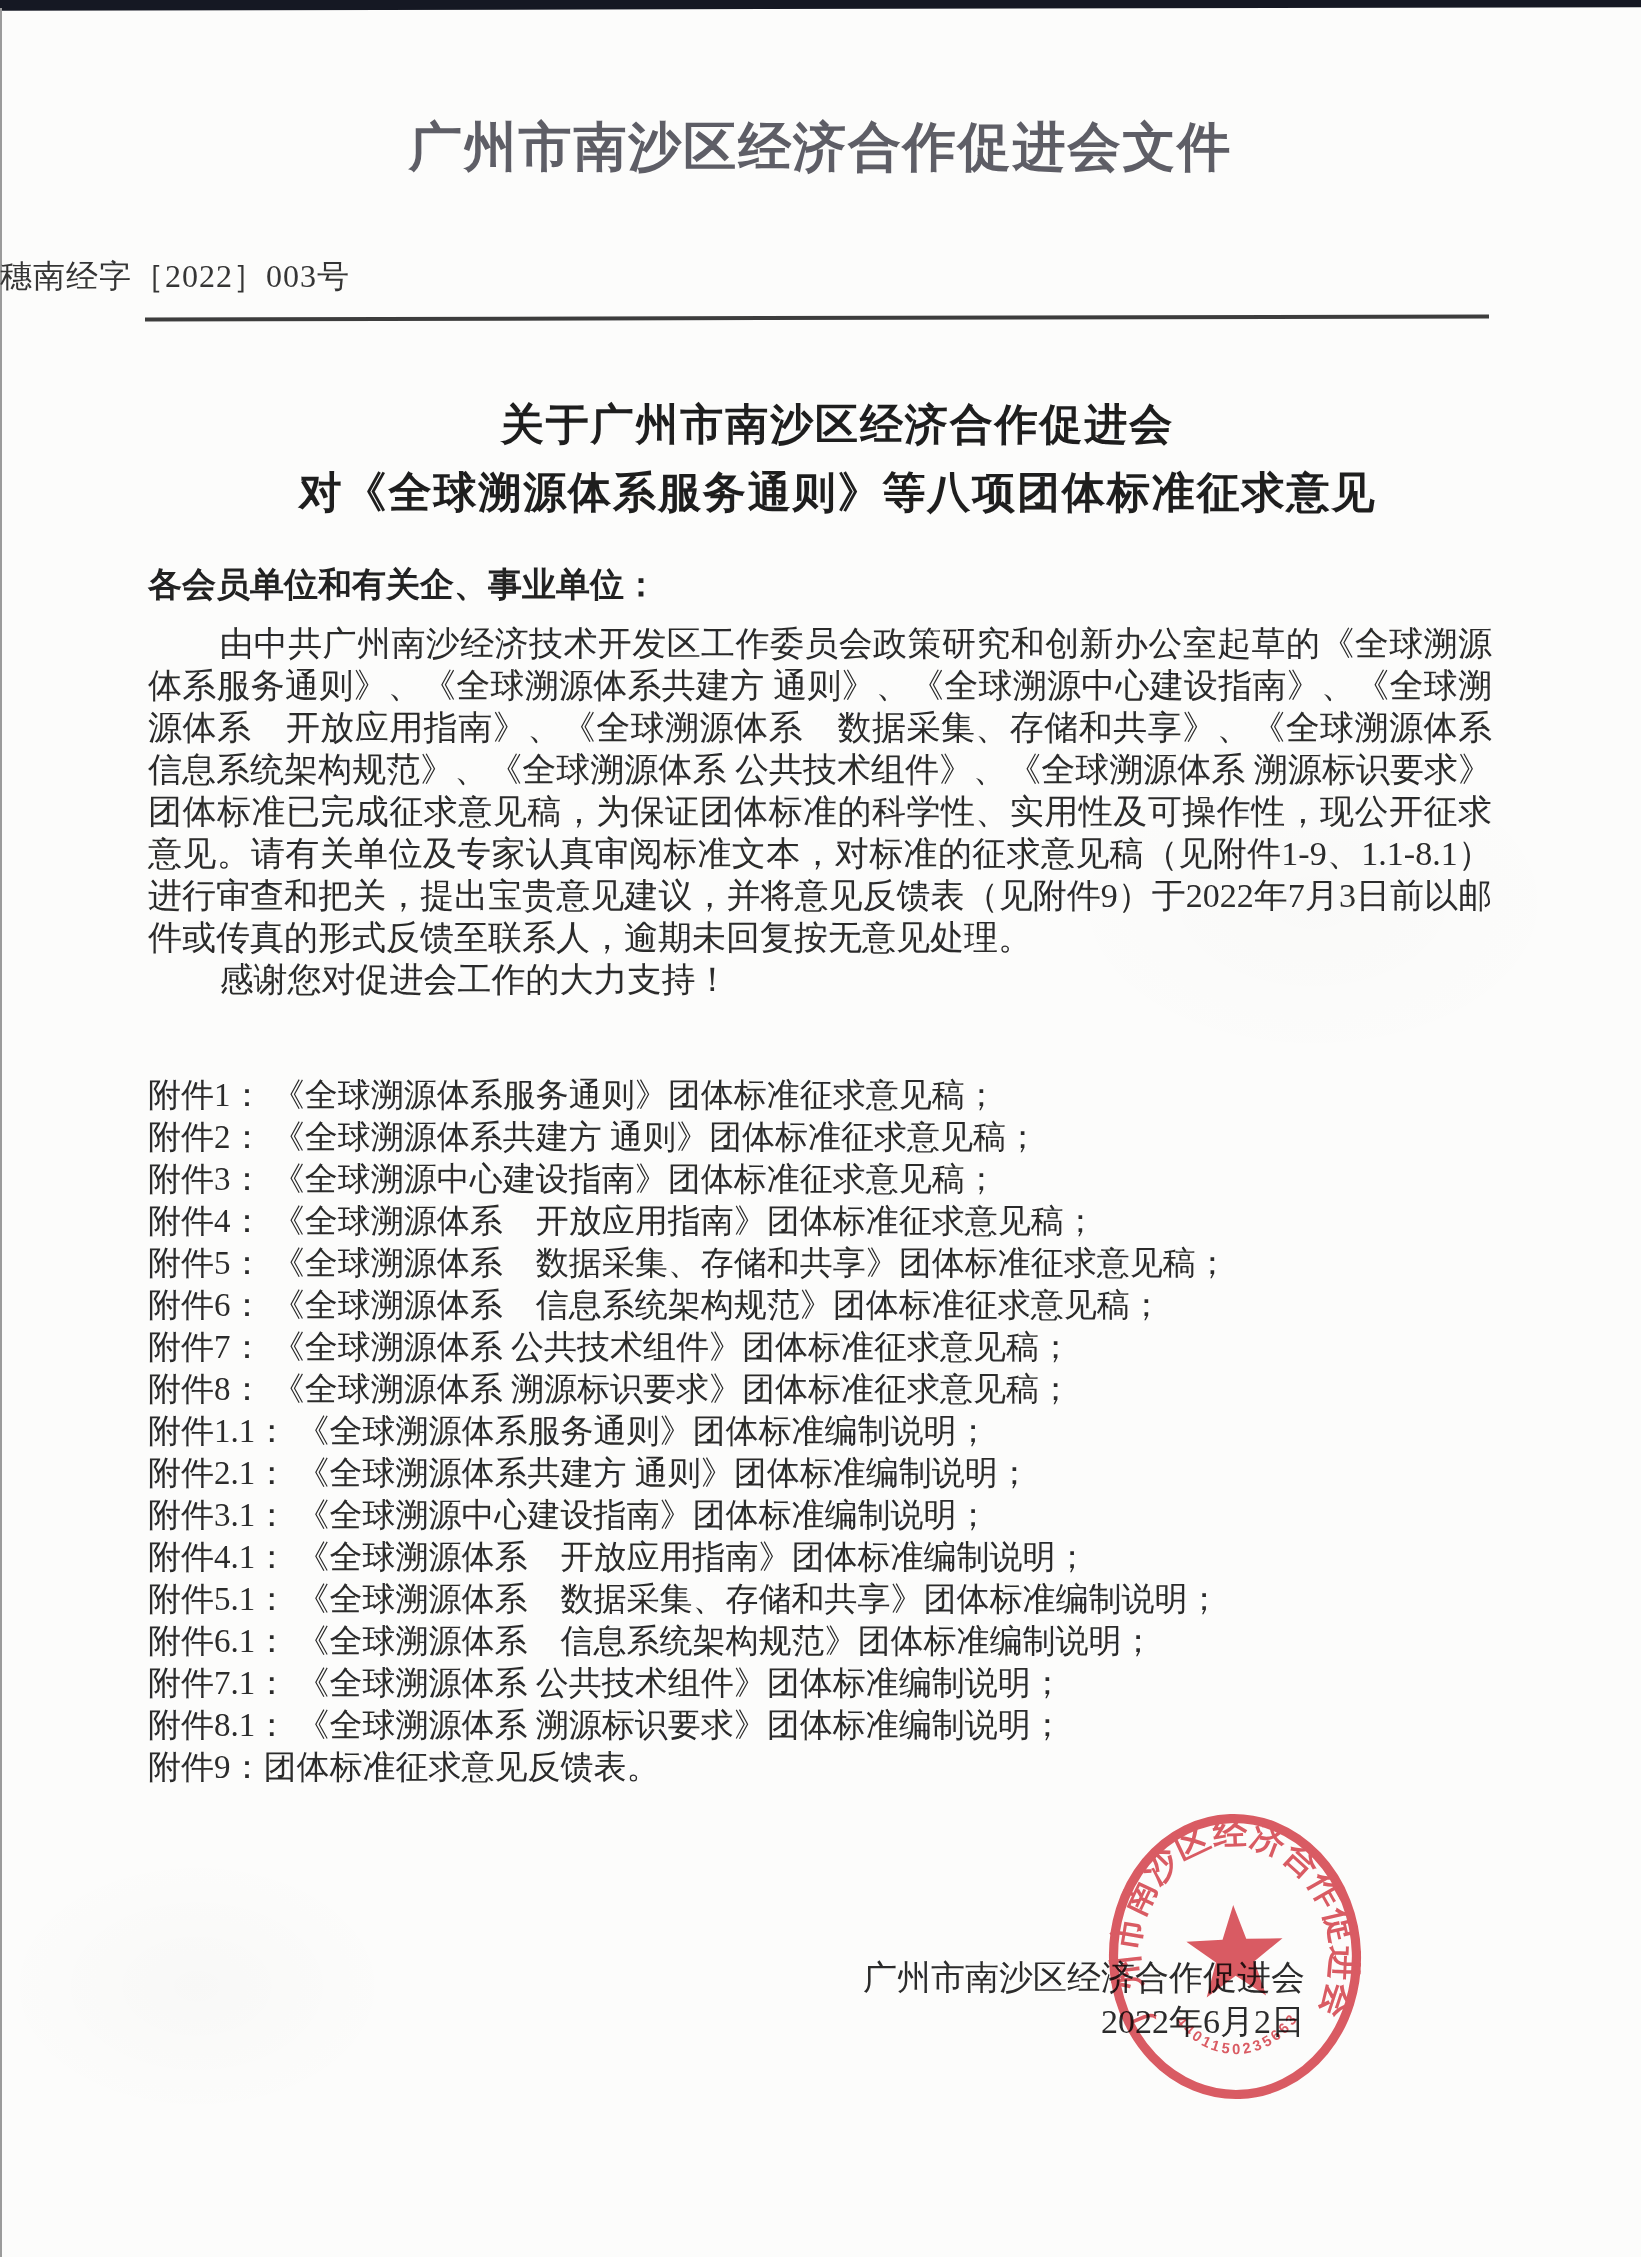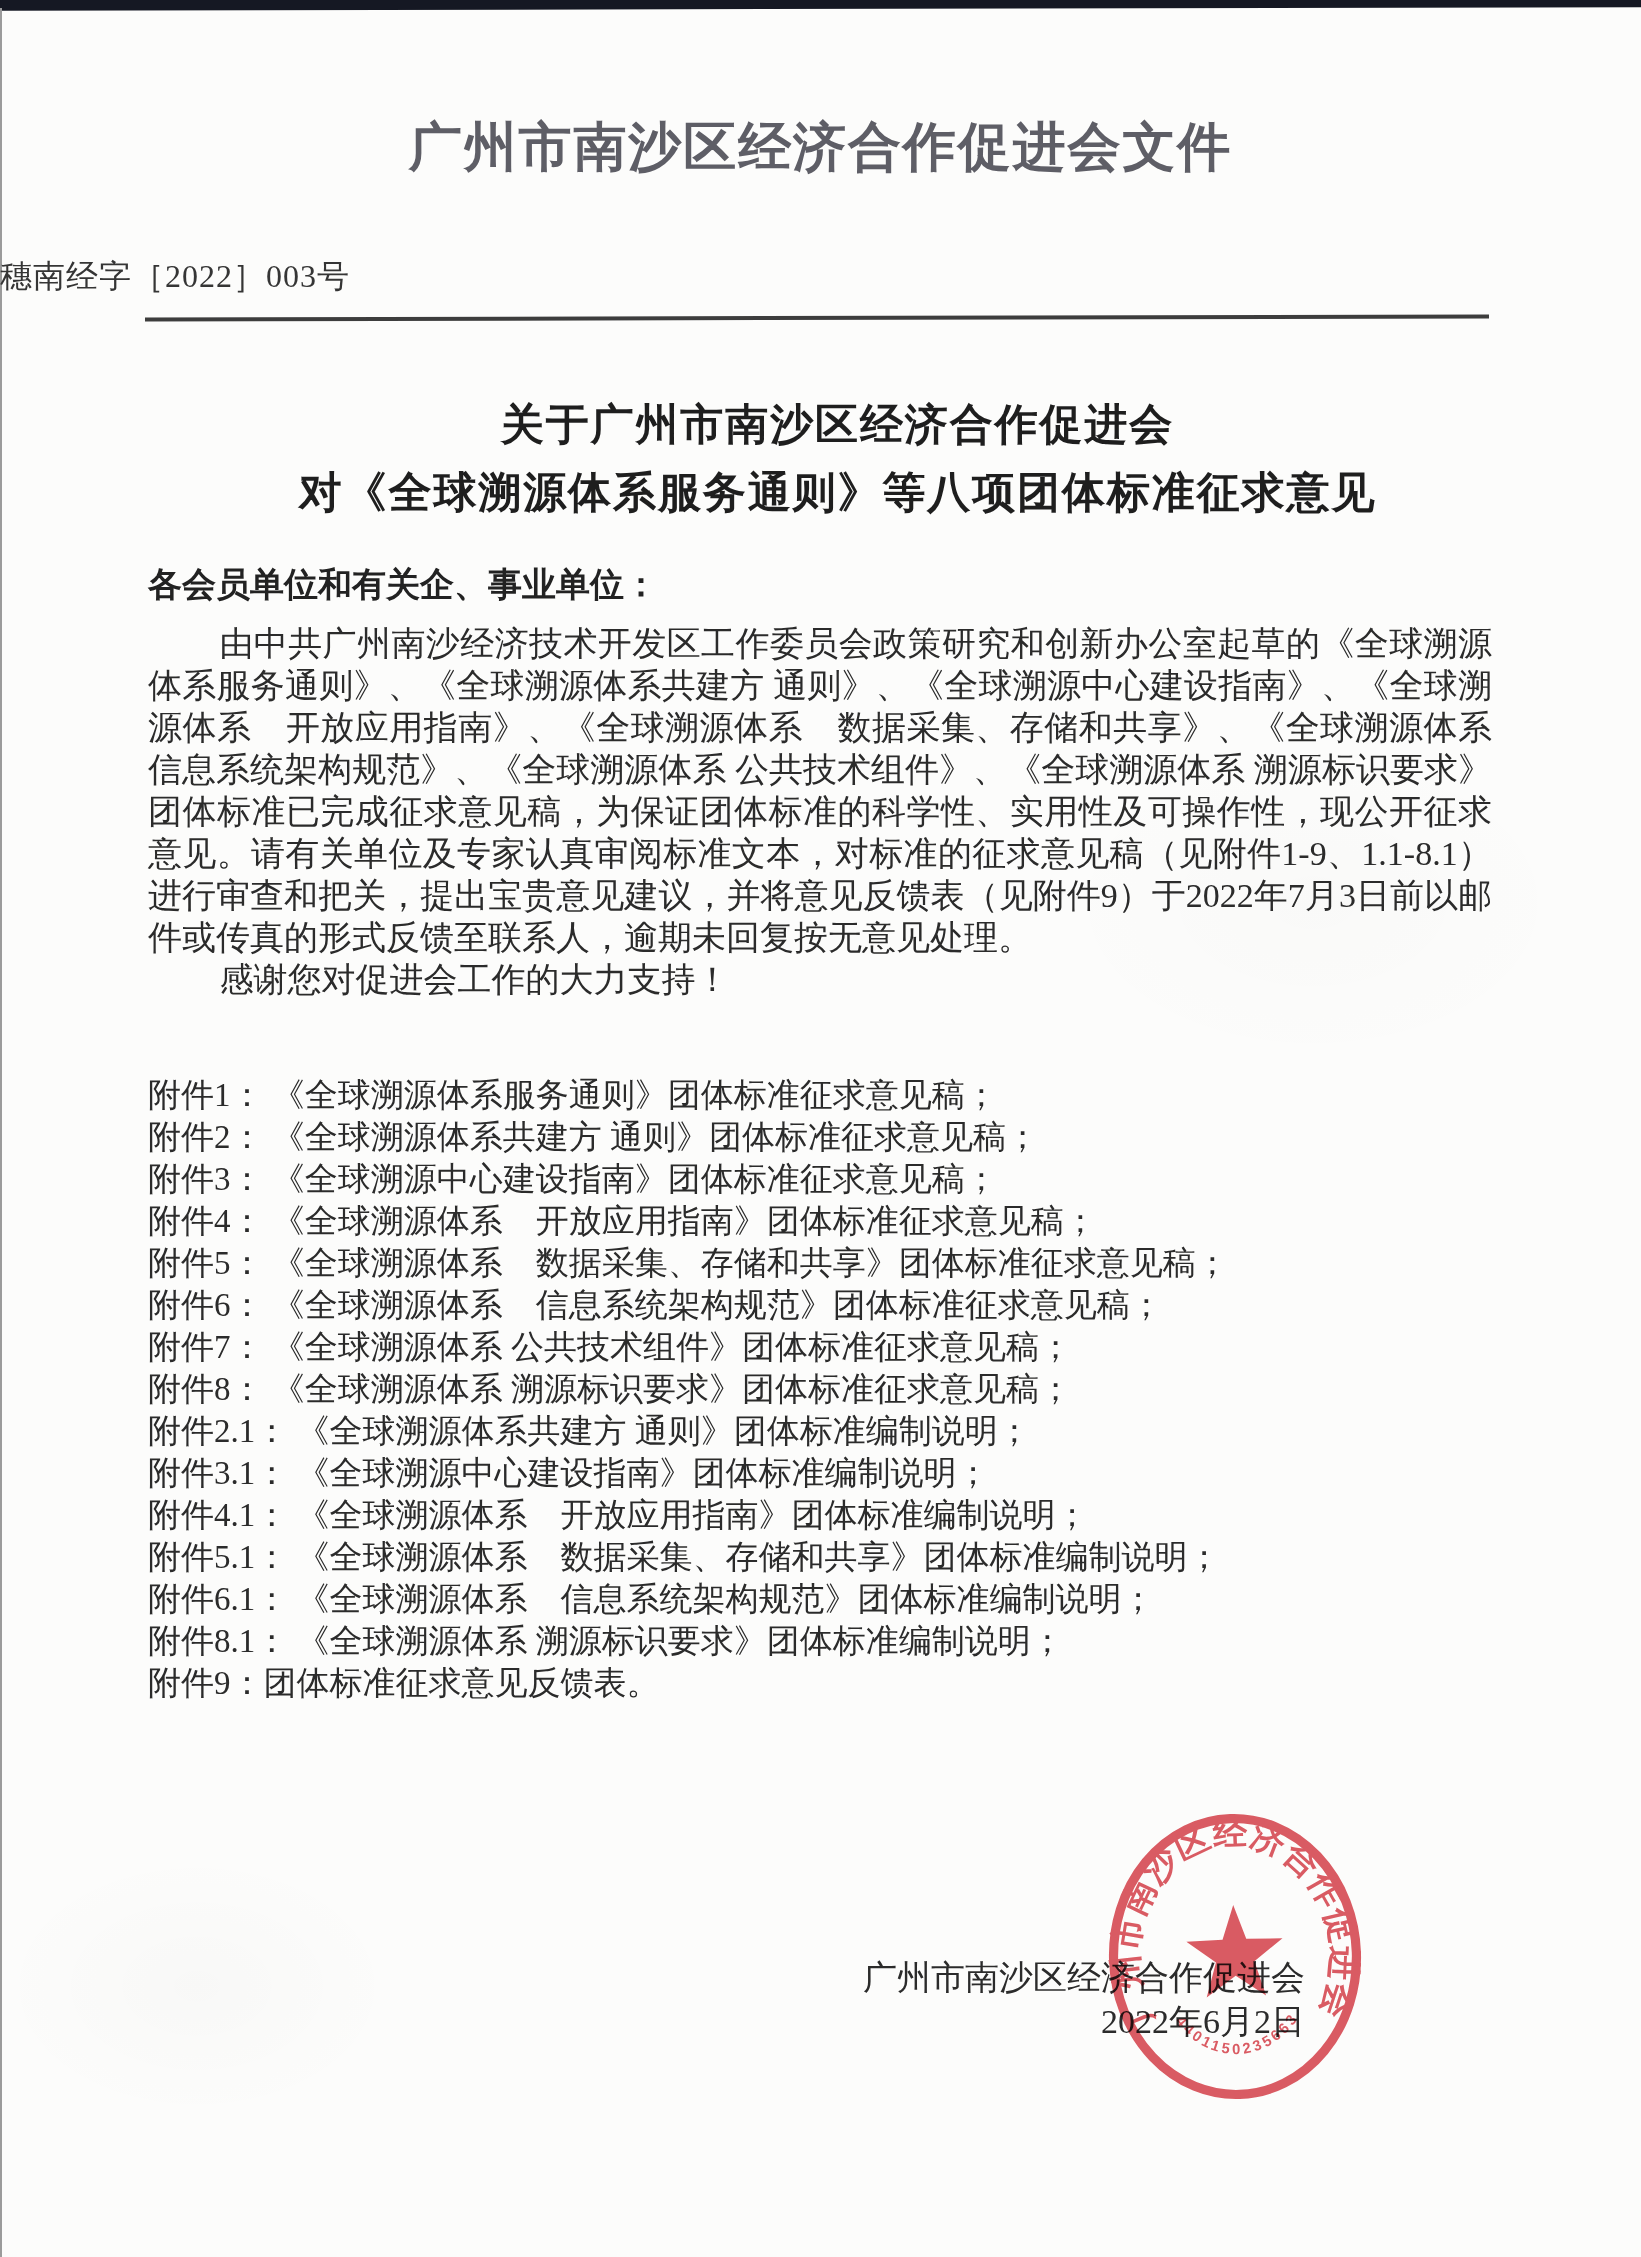--- a/index.html
+++ b/index.html
@@ -114,25 +114,27 @@
 
   <div class="attachment-list">
       <div class="attachment-item">附件1： 《全球溯源体系服务通则》团体标准征求意见稿；</div>
       <div class="attachment-item">附件2： 《全球溯源体系共建方 通则》团体标准征求意见稿；</div>
       <div class="attachment-item">附件3： 《全球溯源中心建设指南》团体标准征求意见稿；</div>
       <div class="attachment-item">附件4： 《全球溯源体系　开放应用指南》团体标准征求意见稿；</div>
       <div class="attachment-item">附件5： 《全球溯源体系　数据采集、存储和共享》团体标准征求意见稿；</div>
       <div class="attachment-item">附件6： 《全球溯源体系　信息系统架构规范》团体标准征求意见稿；</div>
       <div class="attachment-item">附件7： 《全球溯源体系 公共技术组件》团体标准征求意见稿；</div>
       <div class="attachment-item">附件8： 《全球溯源体系 溯源标识要求》团体标准征求意见稿；</div>
+      <div class="attachment-item">附件1.1： 《全球溯源体系服务通则》团体标准编制说明；</div>
       <div class="attachment-item">附件2.1： 《全球溯源体系共建方 通则》团体标准编制说明；</div>
       <div class="attachment-item">附件3.1： 《全球溯源中心建设指南》团体标准编制说明；</div>
       <div class="attachment-item">附件4.1： 《全球溯源体系　开放应用指南》团体标准编制说明；</div>
       <div class="attachment-item">附件5.1： 《全球溯源体系　数据采集、存储和共享》团体标准编制说明；</div>
       <div class="attachment-item">附件6.1： 《全球溯源体系　信息系统架构规范》团体标准编制说明；</div>
+      <div class="attachment-item">附件7.1： 《全球溯源体系 公共技术组件》团体标准编制说明；</div>
       <div class="attachment-item">附件8.1： 《全球溯源体系 溯源标识要求》团体标准编制说明；</div>
       <div class="attachment-item">附件9：团体标准征求意见反馈表。</div>
     </div>
 
 
   <div class="signature">
     <div>广州市南沙区经济合作促进会</div>
     <div>2022年6月2日</div>
   </div>
 

